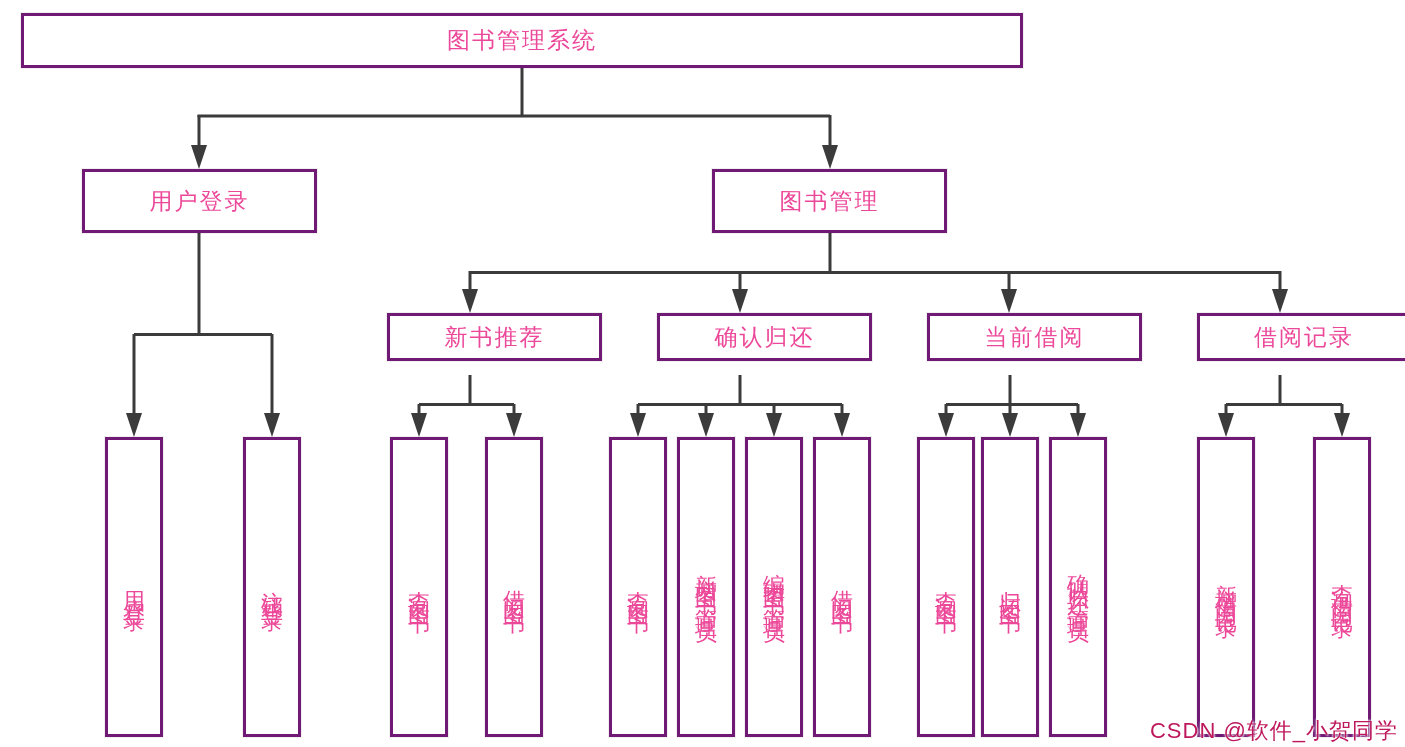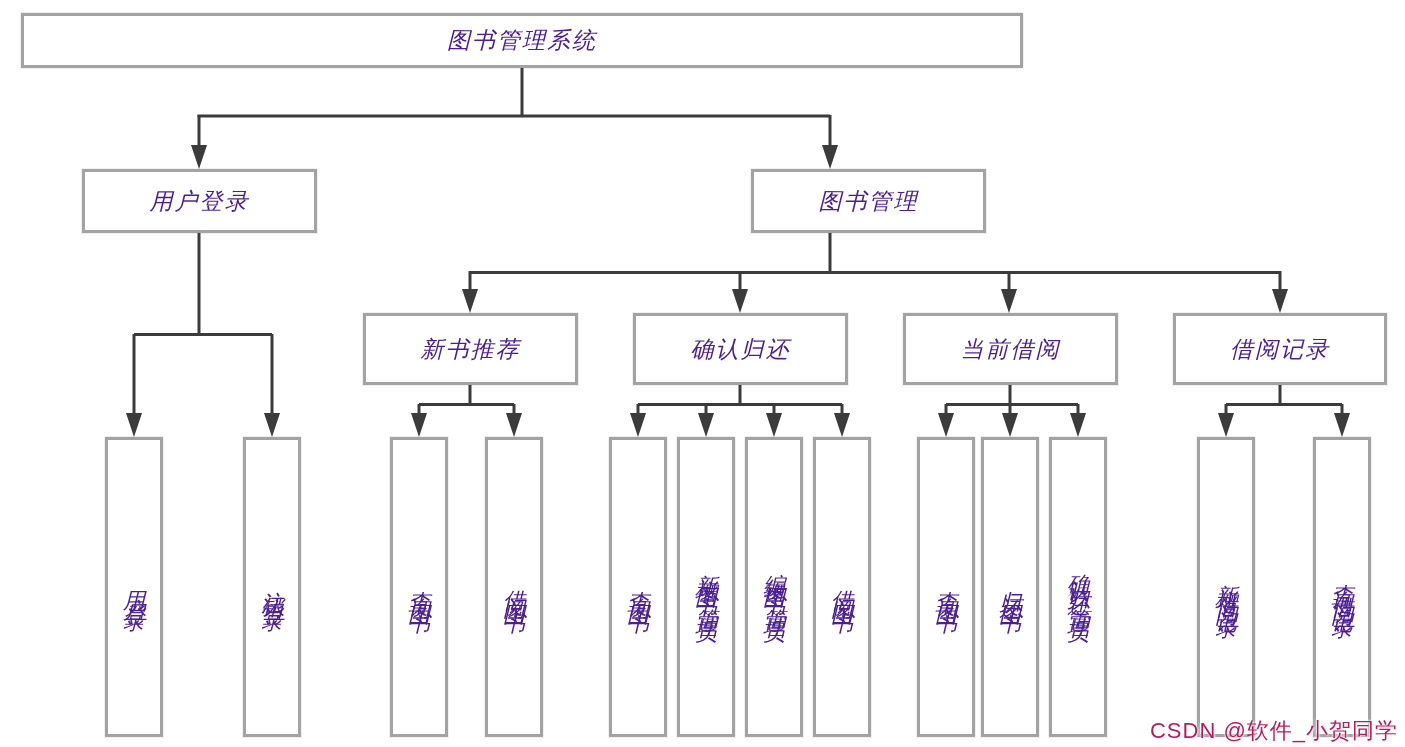--- a/index.html
+++ b/index.html
@@ -20,47 +20,46 @@
   #connectors {
     position: absolute;
     left: 0;
     top: 0;
     z-index: 1;
   }
   .node {
     position: absolute;
     box-sizing: border-box;
     background: #ffffff;
-    border: 3px solid #a3a3a3;
-    color: #4c1d95;
+    border: 3px solid #701a75;
+    color: #ec4899;
     display: flex;
     align-items: center;
     justify-content: center;
     z-index: 2;
     box-shadow: 0 0 0 1px rgba(0,0,0,0.06);
-    font-style: italic;
   }
   .hnode {
     font-size: 23px;
     letter-spacing: 2px;
     white-space: nowrap;
   }
   .vnode {
     top: 437px;
     width: 58px;
     height: 300px;
     writing-mode: vertical-lr;
     text-orientation: mixed;
     font-size: 22px;
     letter-spacing: 7px;
     line-height: 1;
   }
   .root  { left: 21px;  top: 13px;  width: 1002px; height: 55px; }
   .lvl2  { top: 169px; width: 235px; height: 64px; }
-  .lvl3  { top: 313px; width: 215px; height: 72px; }
+  .lvl3  { top: 313px; width: 215px; height: 48px; margin-left: 24px; }
   #watermark {
     position: absolute;
     right: 7px;
     bottom: 1px;
     z-index: 5;
     font-size: 22px;
     letter-spacing: 1px;
     color: #be185d;
     text-shadow: 1px 1px 2px rgba(255,255,255,0.95), -1px -1px 2px rgba(255,255,255,0.95);
     white-space: nowrap;
@@ -138,21 +137,21 @@
     <path class="stroke" d="M1226,404.5 H1342"></path>
     <line class="stroke" x1="1226" y1="404" x2="1226" y2="418"></line>
     <polygon class="head" points="1218,413 1234,413 1226,437"></polygon>
     <line class="stroke" x1="1342" y1="404" x2="1342" y2="418"></line>
     <polygon class="head" points="1334,413 1350,413 1342,437"></polygon>
   </svg>
 
   <div class="node hnode root">图书管理系统</div>
 
   <div class="node hnode lvl2" style="left:82px;">用户登录</div>
-  <div class="node hnode lvl2" style="left:712px;margin-left:39px;">图书管理</div>
+  <div class="node hnode lvl2" style="left:712px;">图书管理</div>
 
   <div class="node hnode lvl3" style="left:363px;">新书推荐</div>
   <div class="node hnode lvl3" style="left:633px;">确认归还</div>
   <div class="node hnode lvl3" style="left:903px;">当前借阅</div>
   <div class="node hnode lvl3" style="left:1173px;width:214px;">借阅记录</div>
 
   <div class="node vnode" style="left:105px;">用户登录</div>
   <div class="node vnode" style="left:243px;">注销登录</div>
 
   <div class="node vnode" style="left:390px;">查询图书</div>

